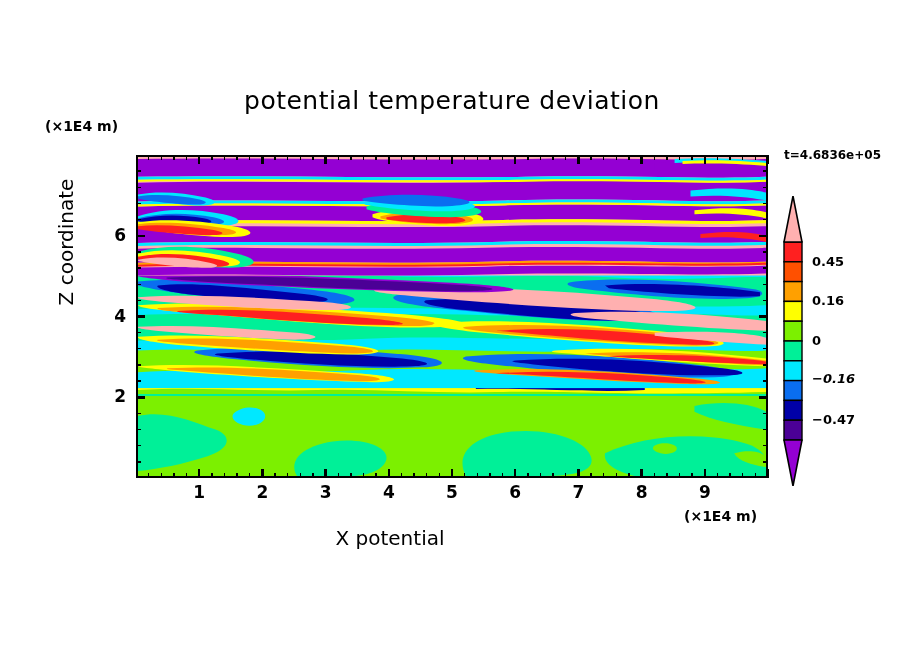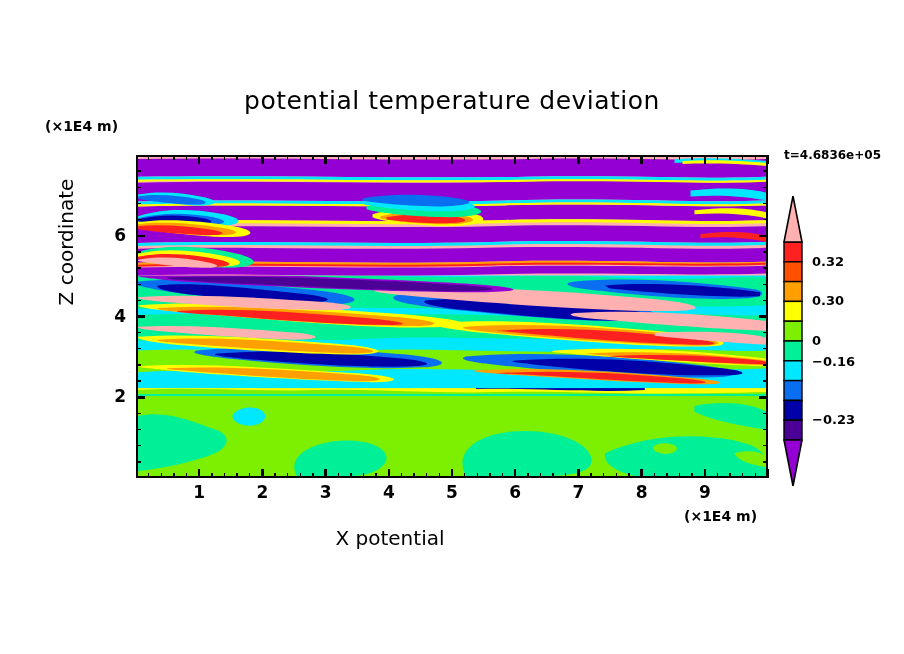--- a/index.html
+++ b/index.html
@@ -352,18 +352,18 @@
         <rect x="1" y="204.4" width="18" height="19.8" fill="#0000a8" stroke="#000" stroke-width="1.4"></rect>
         <rect x="1" y="224.20000000000002" width="18" height="19.8" fill="#4b0096" stroke="#000" stroke-width="1.4"></rect>
       </g>
 
     <polygon id="cb-top" points="10,0 19,46 1,46" stroke="#000" stroke-width="1.6" stroke-linejoin="round" fill="#ffb0b0"></polygon>
 
     <polygon id="cb-bot" points="10,290 1,244 19,244" stroke="#000" stroke-width="1.6" stroke-linejoin="round" fill="#9400d3"></polygon>
   </svg>
 </div>
 <div id="cblabels">
-    <div class="cblab" style="top: 253.8px;">0.32</div>
-    <div class="cblab" style="top: 293.4px;">0.30</div>
+    <div class="cblab" style="top: 253.8px;">0.45</div>
+    <div class="cblab" style="top: 293.4px;">0.16</div>
     <div class="cblab" style="top: 333px;">0</div>
-    <div class="cblab" style="top: 354px;">−0.16</div>
-    <div class="cblab" style="top: 412.2px;">−0.23</div>
+    <div class="cblab" style="top: 371px; font-style: italic;">−0.16</div>
+    <div class="cblab" style="top: 412.2px;">−0.47</div>
   </div>
 
 </body></html>

